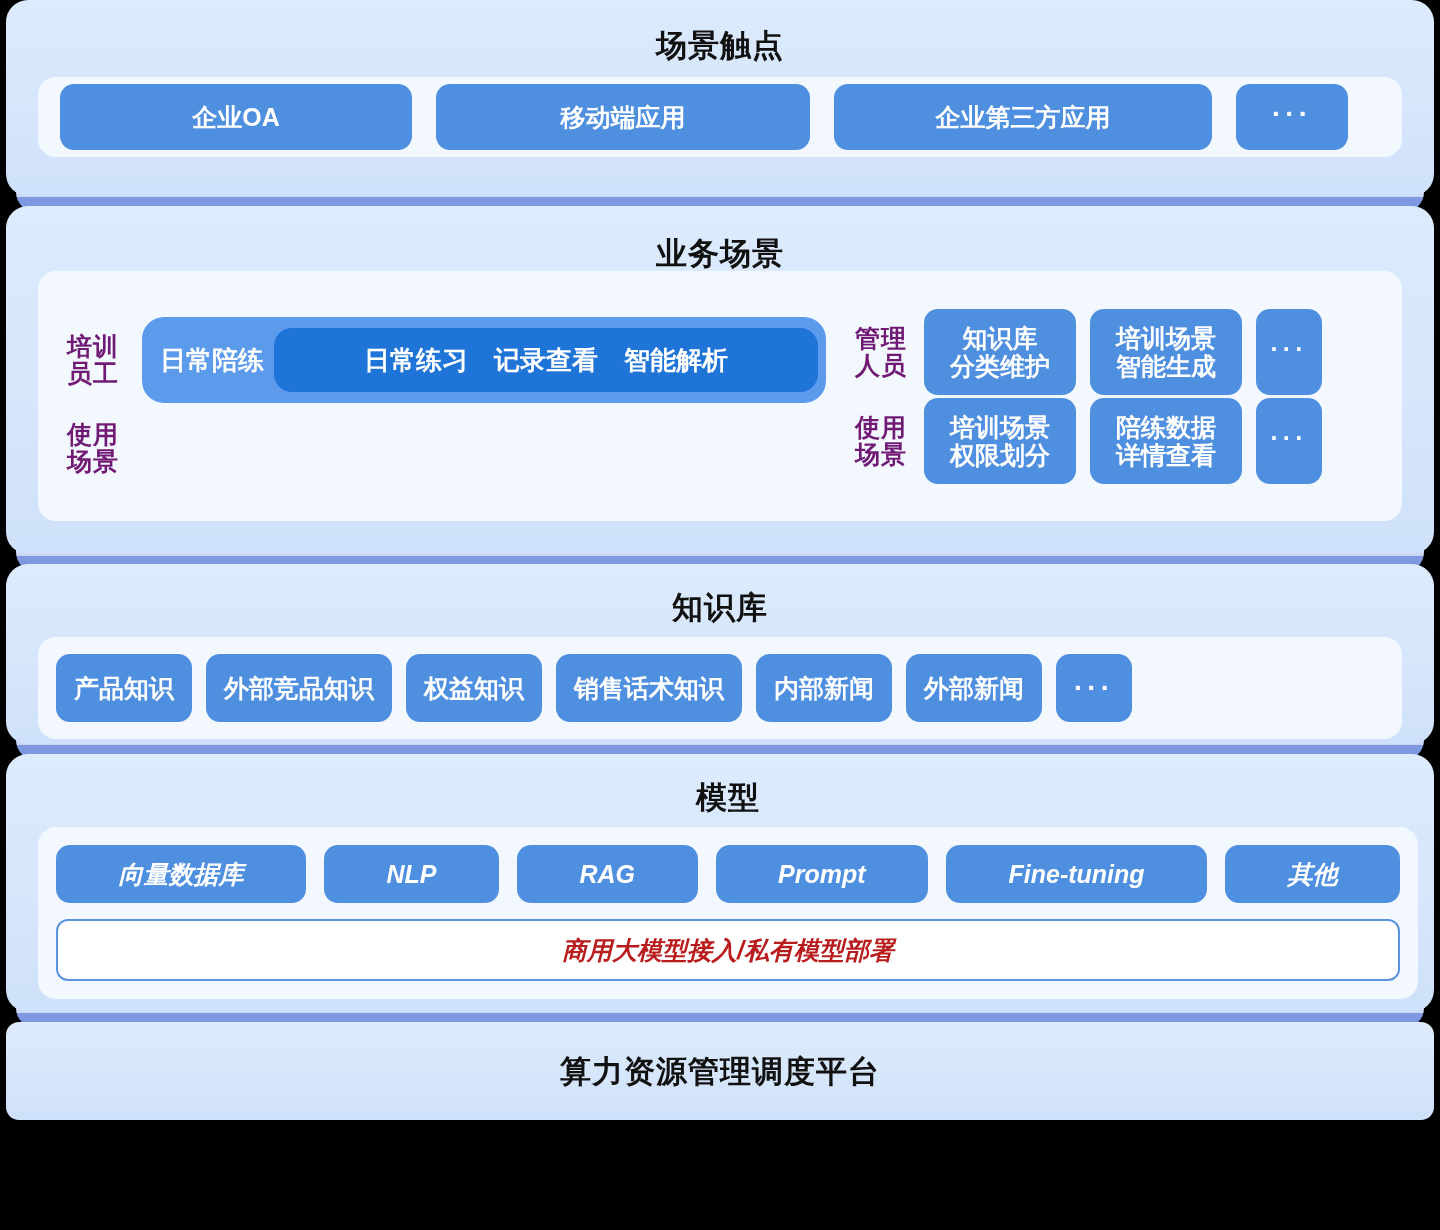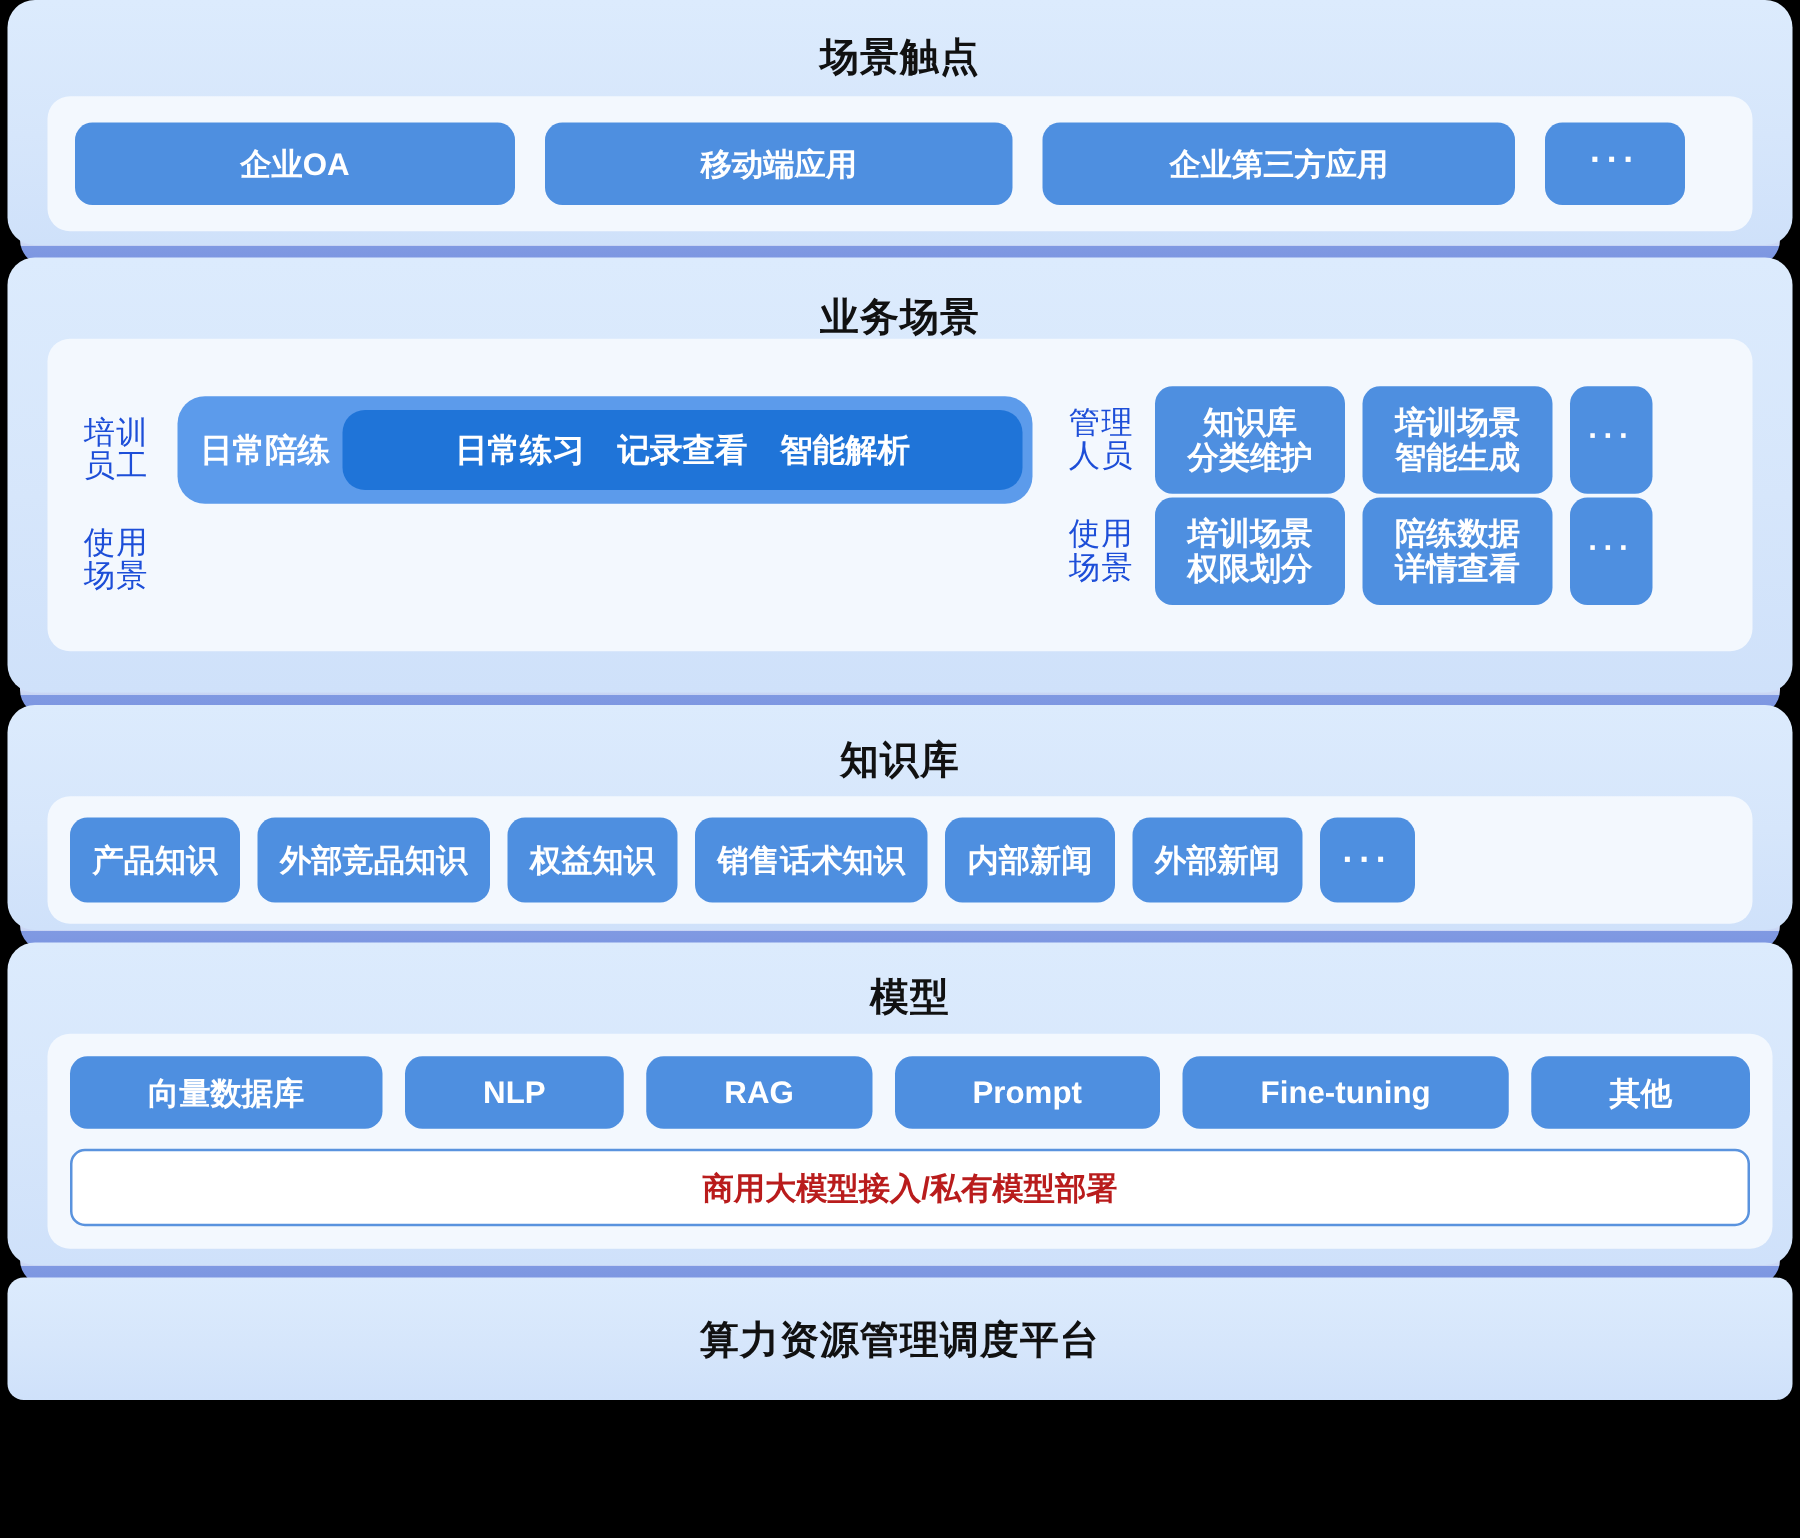--- a/index.html
+++ b/index.html
@@ -92,21 +92,21 @@
   }
 
   
   .s1 .layer-plate { height: 196px; padding: 20px 32px 24px 32px; }
   .s1 .layer-title { margin-top: 10px; margin-bottom: 16px; }
   .s1 .inner-panel {
     display: flex;
     align-items: center;
     gap: 24px;
     padding: 20px 22px;
-    height: 108px;
+    height: 80px;
   }
   .s1 .chip { height: 66px; }
   .s1 .c0 { width: 352px; }
   .s1 .c1 { width: 374px; }
   .s1 .c2 { width: 378px; }
   .s1 .c3 { width: 112px; }
 
   
   .s2 .layer-plate { height: 348px; padding: 22px 32px 24px 32px; }
   .s2 .layer-title { margin-top: 10px; margin-bottom: 2px; }
@@ -118,23 +118,23 @@
     box-sizing: border-box;
   }
   .s2 .col-left  { flex: 0 0 770px; display: flex; flex-direction: column; justify-content: center; gap: 18px; }
   .s2 .col-right { flex: 1 1 auto;  display: flex; flex-direction: column; justify-content: center; gap: 3px; }
 
   .row-block { display: flex; align-items: center; gap: 12px; }
 
   .row-label {
     width: 74px;
     flex: 0 0 74px;
-    color: #1d4ed8;
+    color: #701a75;
     font-size: 25px;
-    font-weight: normal;
+    font-weight: bold;
     line-height: 1.08;
     text-align: center;
     letter-spacing: 1px;
   }
   .row-label span { display: block; }
 
   
   .nest-outer {
     flex: 1 1 auto;
     background: #5c9beb;
@@ -201,20 +201,21 @@
   
   .s4 .layer-plate { height: 258px; padding: 20px 16px 22px 32px; }
   .s4 .layer-title { margin-top: 8px; margin-bottom: 14px; }
   .s4 .inner-panel {
     padding: 18px 18px;
     height: 172px;
     box-sizing: border-box;
     display: flex;
     flex-direction: column;
     gap: 16px;
+    font-style: italic;
   }
   .s4 .chip-row { display: flex; gap: 18px; }
   .s4 .chip-row .chip { height: 58px; padding: 0 20px; flex: 1 1 auto; }
   .s4 .banner {
     background: #ffffff;
     border: 2px solid #5a93de;
     border-radius: 12px;
     height: 62px;
     display: flex;
     align-items: center;

